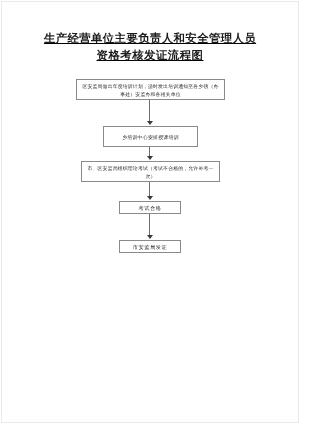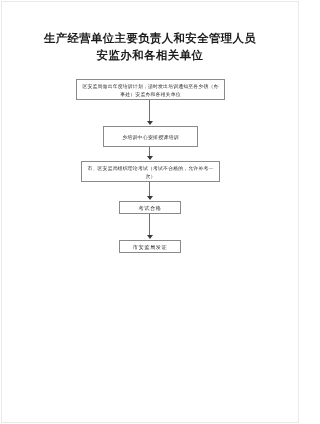--- a/index.html
+++ b/index.html
@@ -32,20 +32,21 @@
     pointer-events: none;
   }
 
   
   #title-block {
     position: absolute;
     left: 18px;
     top: 30px;
     width: 264px;
     text-align: center;
+    text-decoration: underline;
   }
   .title-line {
     font-family: "DejaVu Sans", sans-serif;
     font-size: 11.4px;
     font-weight: bold;
     color: #1b1b1b;
     letter-spacing: 0.4px;
     line-height: 17px;
     white-space: nowrap;
   }
@@ -121,21 +122,21 @@
 </style>
 </head>
 <body>
 
 <div id="page">
 
   <div id="page-frame"></div>
 
   <div id="title-block">
     <div class="title-line">生产经营单位主要负责人和安全管理人员</div>
-    <div class="title-line second">安监办和各相关单位</div>
+    <div class="title-line second">资格考核发证流程图</div>
   </div>
 
   <div id="flow">
 
     <div class="node" id="node-plan">
       <span class="node-label">区安监局做出年度培训计划，适时发出培训通知至各乡镇（办事处）安监办和各相关单位</span>
     </div>
 
     <div class="connector" id="conn-1"></div>
     <div class="arrowhead" id="arrow-1"></div>

